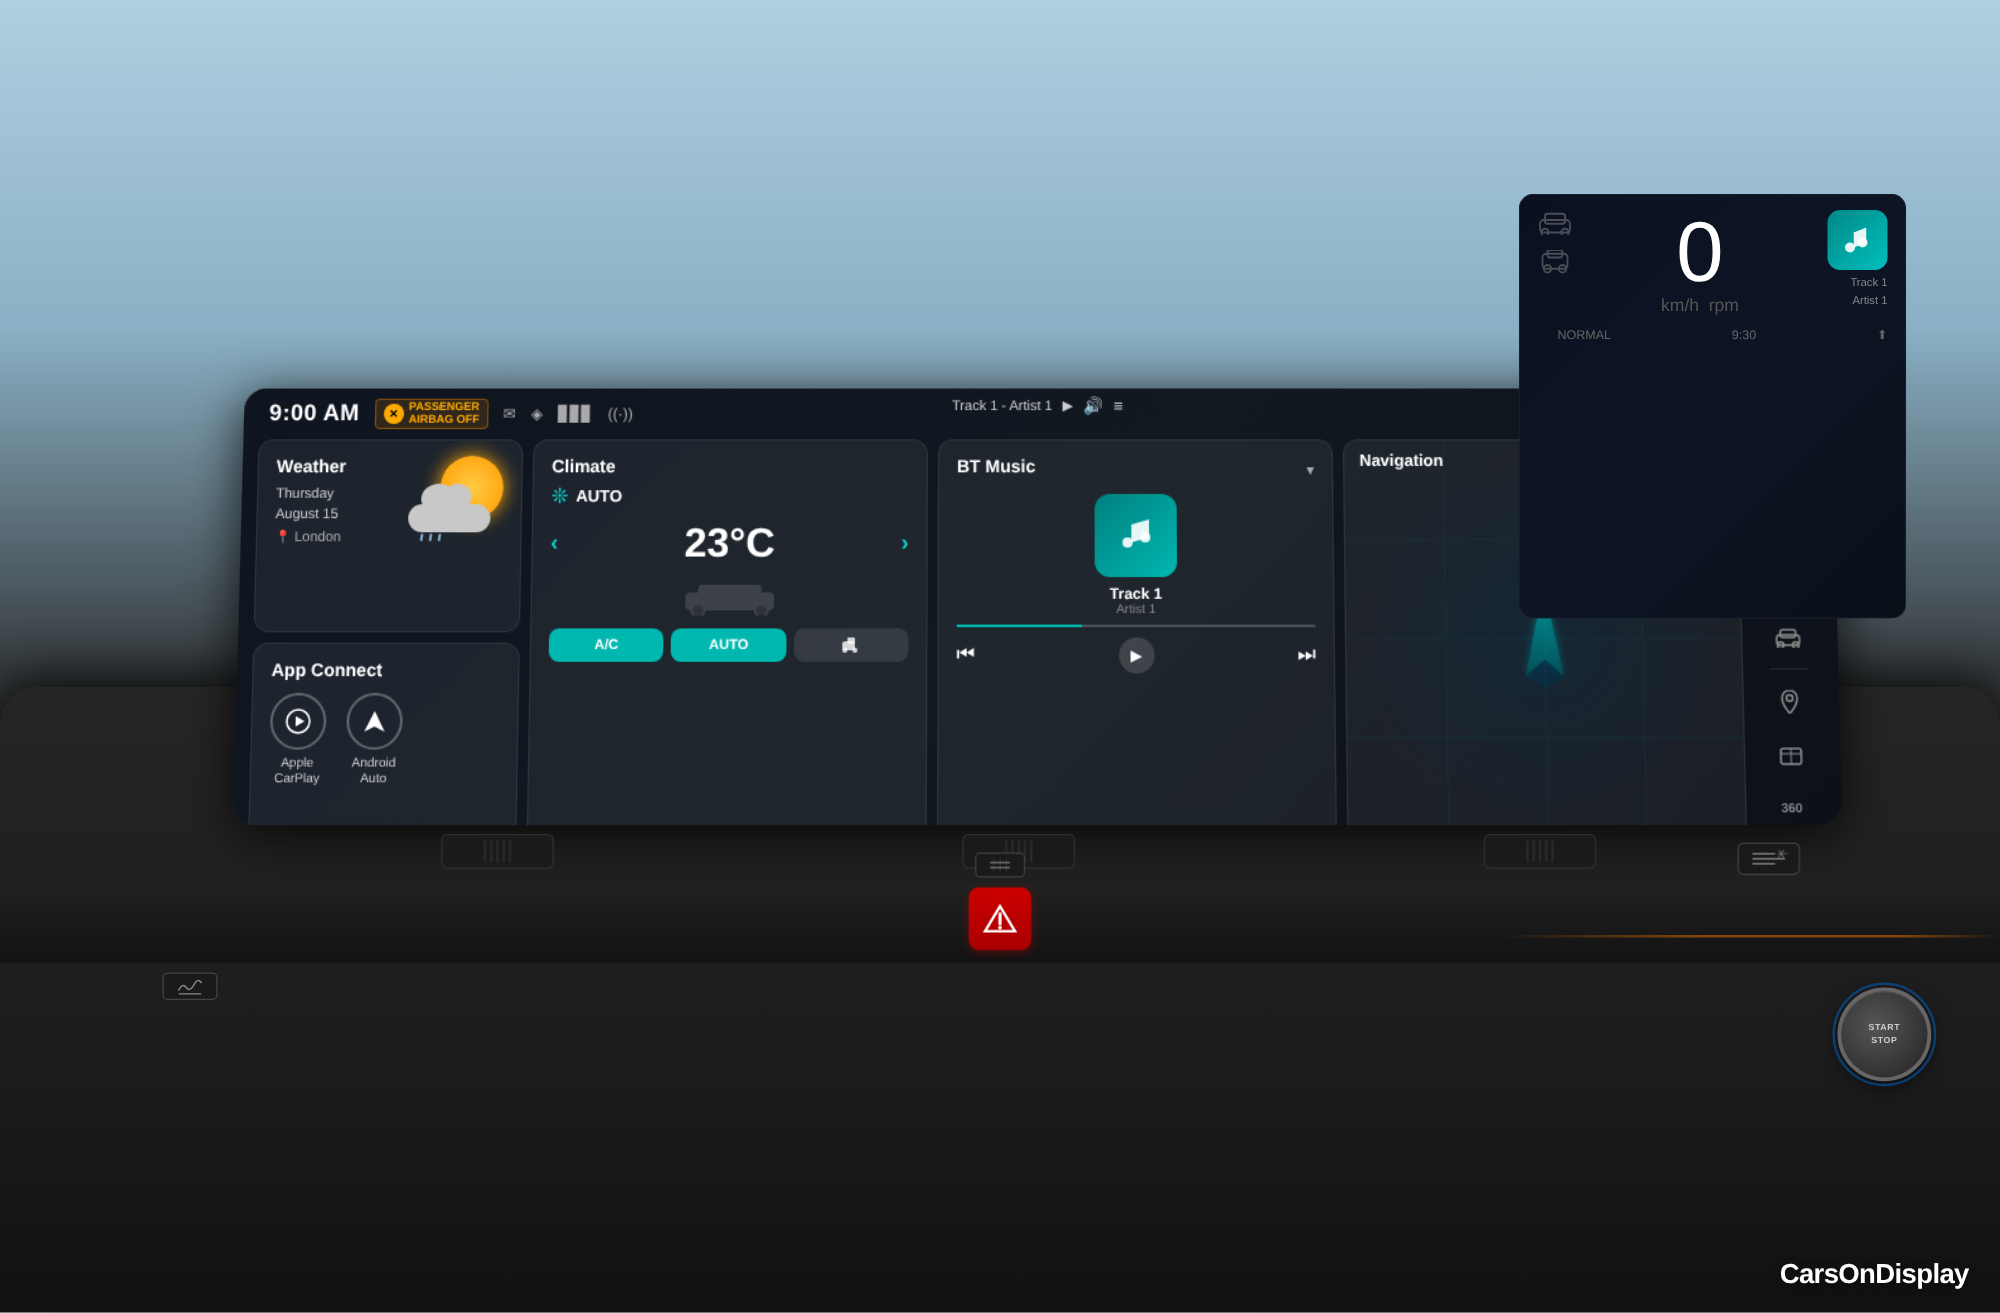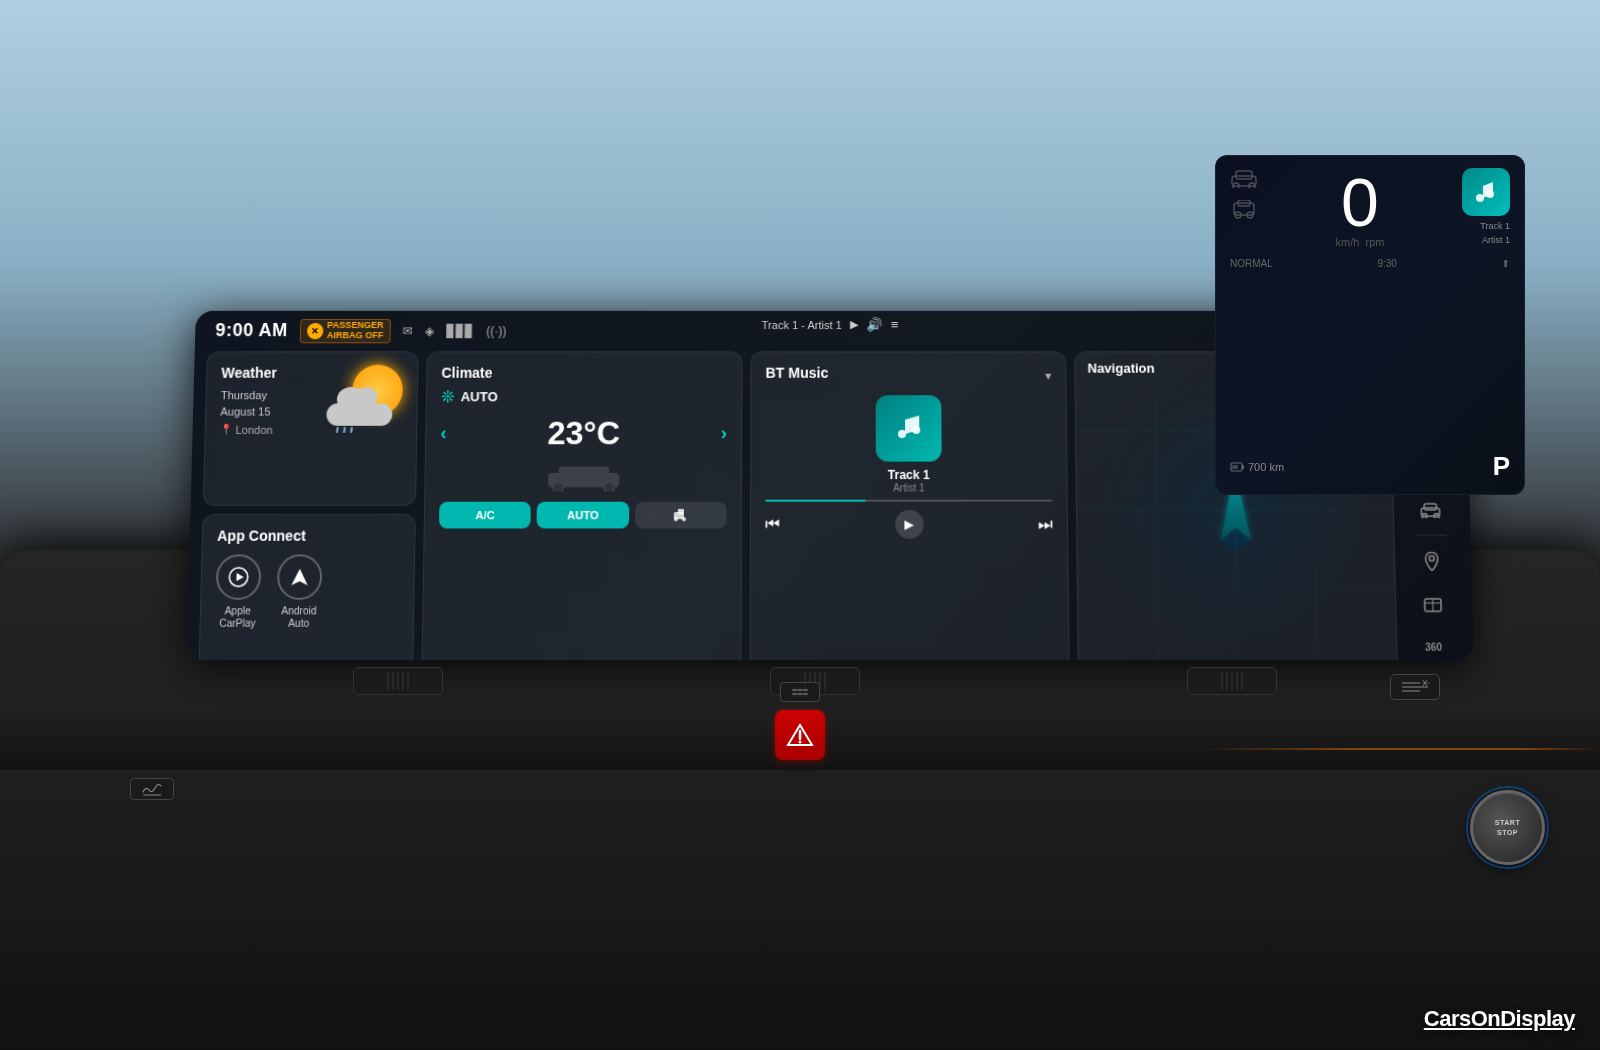--- a/index.html
+++ b/index.html
@@ -724,59 +724,48 @@
       <svg width="28" height="20" viewBox="0 0 28 20" style="opacity:0.5;margin-top:8px;">
         <rect x="4" y="3" width="20" height="12" rx="3" stroke="#888" stroke-width="1.5" fill="none"></rect>
         <rect x="8" y="0" width="12" height="6" rx="2" stroke="#888" stroke-width="1.5" fill="none"></rect>
         <circle cx="8" cy="15" r="3" stroke="#888" stroke-width="1.5" fill="none"></circle>
         <circle cx="20" cy="15" r="3" stroke="#888" stroke-width="1.5" fill="none"></circle>
       </svg>
     </div>
 
     <div style="text-align:center;flex:1;">
       <div style="font-size:68px;font-weight:200;color:#ffffff;line-height:1;">0</div>
-      <div style="font-size:11px;color:#555;text-align:center;">
+      <div style="font-size:14px;color:#555;text-align:center;">
         <span>km/h</span>&nbsp;&nbsp;<span>rpm</span>
       </div>
     </div>
 
     <div style="display:flex;flex-direction:column;align-items:flex-end;gap:4px;">
       <div style="width:48px;height:48px;background:linear-gradient(135deg,#008888,#00c0bc);border-radius:10px;display:flex;align-items:center;justify-content:center;">
         <svg width="24" height="24" viewBox="0 0 24 24">
           <path d="M9 6 L9 18 L19 14 L19 2 Z" fill="white" opacity="0.9"></path>
           <circle cx="6" cy="18" r="4" fill="white" opacity="0.9"></circle>
           <circle cx="16" cy="14" r="4" fill="white" opacity="0.9"></circle>
         </svg>
       </div>
       <div style="font-size:9px;color:#888;text-align:right;line-height:1.5;">
         <div>Track 1</div>
         <div>Artist 1</div>
       </div>
     </div>
   </div>
 
-  <div style="display:flex;align-items:center;justify-content:space-between;padding:4px 0;">
+  <div style="display:flex;align-items:center;justify-content:space-between;padding:4px 0;margin-left:16px;">
     <div style="font-size:10px;color:#666;">NORMAL</div>
     <div style="font-size:10px;color:#666;">9:30</div>
     <div style="font-size:10px;color:#666;">⬆</div>
   </div>
 
   <div style="flex:1;"></div>
 
-  <div style="display:flex;align-items:center;justify-content:space-between;">
-    <div style="display:flex;align-items:center;gap:4px;font-size:11px;color:#888;">
-      <svg width="14" height="14" viewBox="0 0 14 14" style="opacity:0.7;">
-        <rect x="1" y="3" width="11" height="8" rx="1.5" stroke="#888" stroke-width="1.2" fill="none"></rect>
-        <rect x="12" y="5" width="2" height="4" rx="0.5" fill="#888"></rect>
-        <rect x="2" y="5" width="6" height="4" rx="0.5" fill="#888" opacity="0.6"></rect>
-      </svg>
-      <span>700 km</span>
-    </div>
-    <div style="font-size:26px;font-weight:700;color:#ffffff;">P</div>
-  </div>
 </div>
 
 <div style="position:absolute;bottom:355px;left:130px;right:100px;display:flex;align-items:center;justify-content:space-around;padding:0 60px;">
   <div style="width:90px;height:28px;background:#1a1a1a;border-radius:5px;border:1px solid #333;display:flex;align-items:center;justify-content:center;">
     <div style="display:flex;gap:3px;">
       <div style="width:2px;height:18px;background:#2a2a2a;border-radius:1px;"></div>
       <div style="width:2px;height:18px;background:#2a2a2a;border-radius:1px;"></div>
       <div style="width:2px;height:18px;background:#2a2a2a;border-radius:1px;"></div>
       <div style="width:2px;height:18px;background:#2a2a2a;border-radius:1px;"></div>
       <div style="width:2px;height:18px;background:#2a2a2a;border-radius:1px;"></div>
@@ -836,21 +825,21 @@
 <div style="position:absolute;bottom:185px;right:55px;">
   <div style="width:75px;height:75px;background:radial-gradient(circle at 40% 40%,#555,#222);border-radius:50%;border:3px solid #666;display:flex;align-items:center;justify-content:center;box-shadow:0 4px 15px rgba(0,0,0,0.6),inset 0 1px 0 rgba(255,255,255,0.1);cursor:pointer;">
     <div style="text-align:center;">
       <div style="font-size:7px;color:#cccccc;font-weight:bold;letter-spacing:0.5px;line-height:1.3;">START<br>STOP</div>
     </div>
   </div>
 
   <div style="position:absolute;inset:-4px;border-radius:50%;border:2px solid rgba(0,100,200,0.5);pointer-events:none;"></div>
 </div>
 
-<div style="position:absolute;bottom:18px;right:25px;font-size:22px;font-weight:800;color:#ffffff;letter-spacing:-0.5px;text-shadow:0 2px 8px rgba(0,0,0,0.5);text-decoration:underline;">CarsOnDisplay</div>
+<div style="position:absolute;bottom:18px;right:25px;font-size:22px;font-weight:800;color:#ffffff;letter-spacing:-0.5px;text-shadow:0 2px 8px rgba(0,0,0,0.5);">CarsOnDisplay</div>
 
 <div style="position:absolute;bottom:250px;left:130px;display:flex;gap:12px;">
   <div style="width:44px;height:22px;background:#1a1a1a;border-radius:4px;border:1px solid #444;display:flex;align-items:center;justify-content:center;">
     <svg width="24" height="14" viewBox="0 0 24 14">
       <path d="M3 10 Q6 4 9 8 Q12 12 15 6 Q18 0 21 4" stroke="#888" stroke-width="1.2" fill="none" stroke-linecap="round"></path>
       <path d="M3 13 L21 13" stroke="#888" stroke-width="1"></path>
     </svg>
   </div>
 </div>
 

